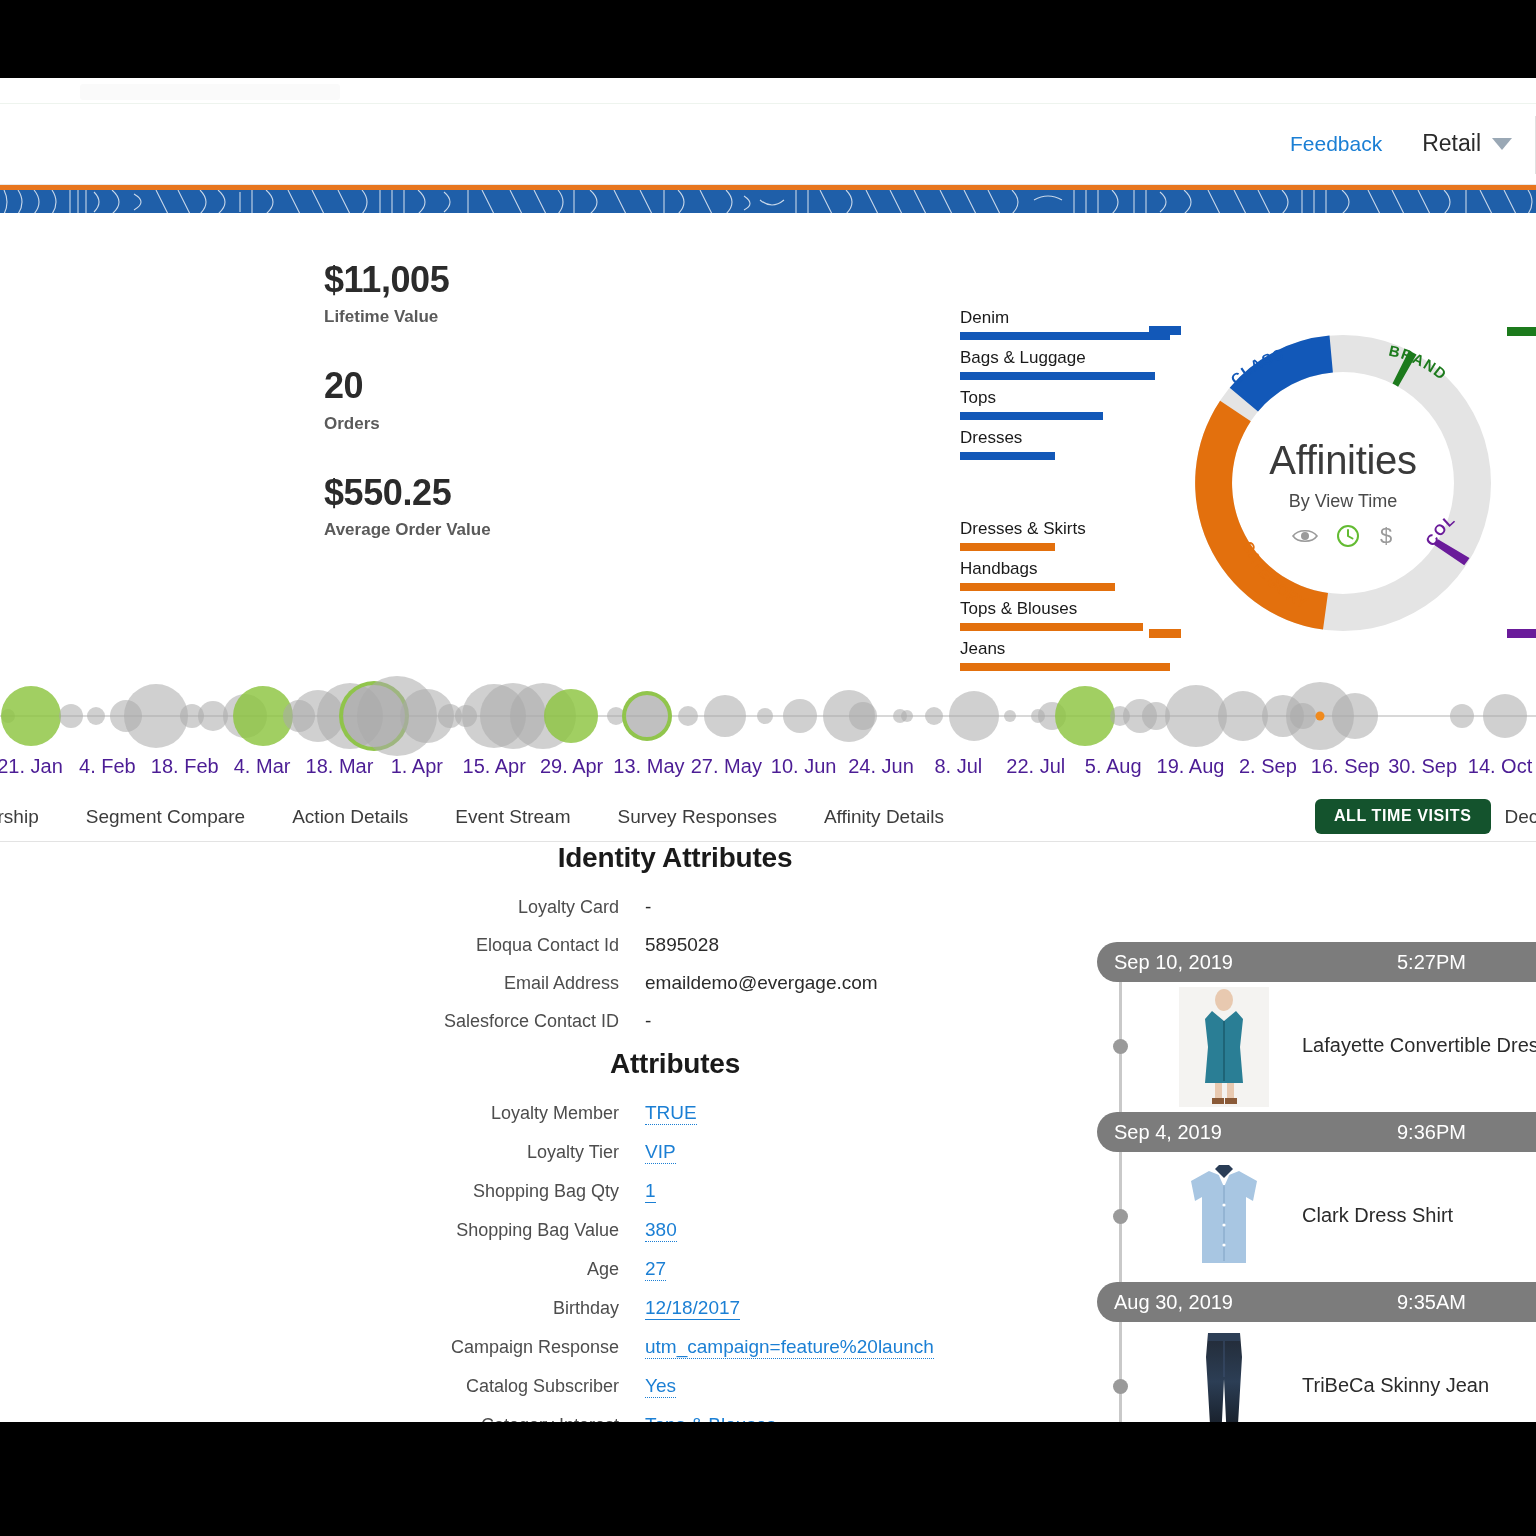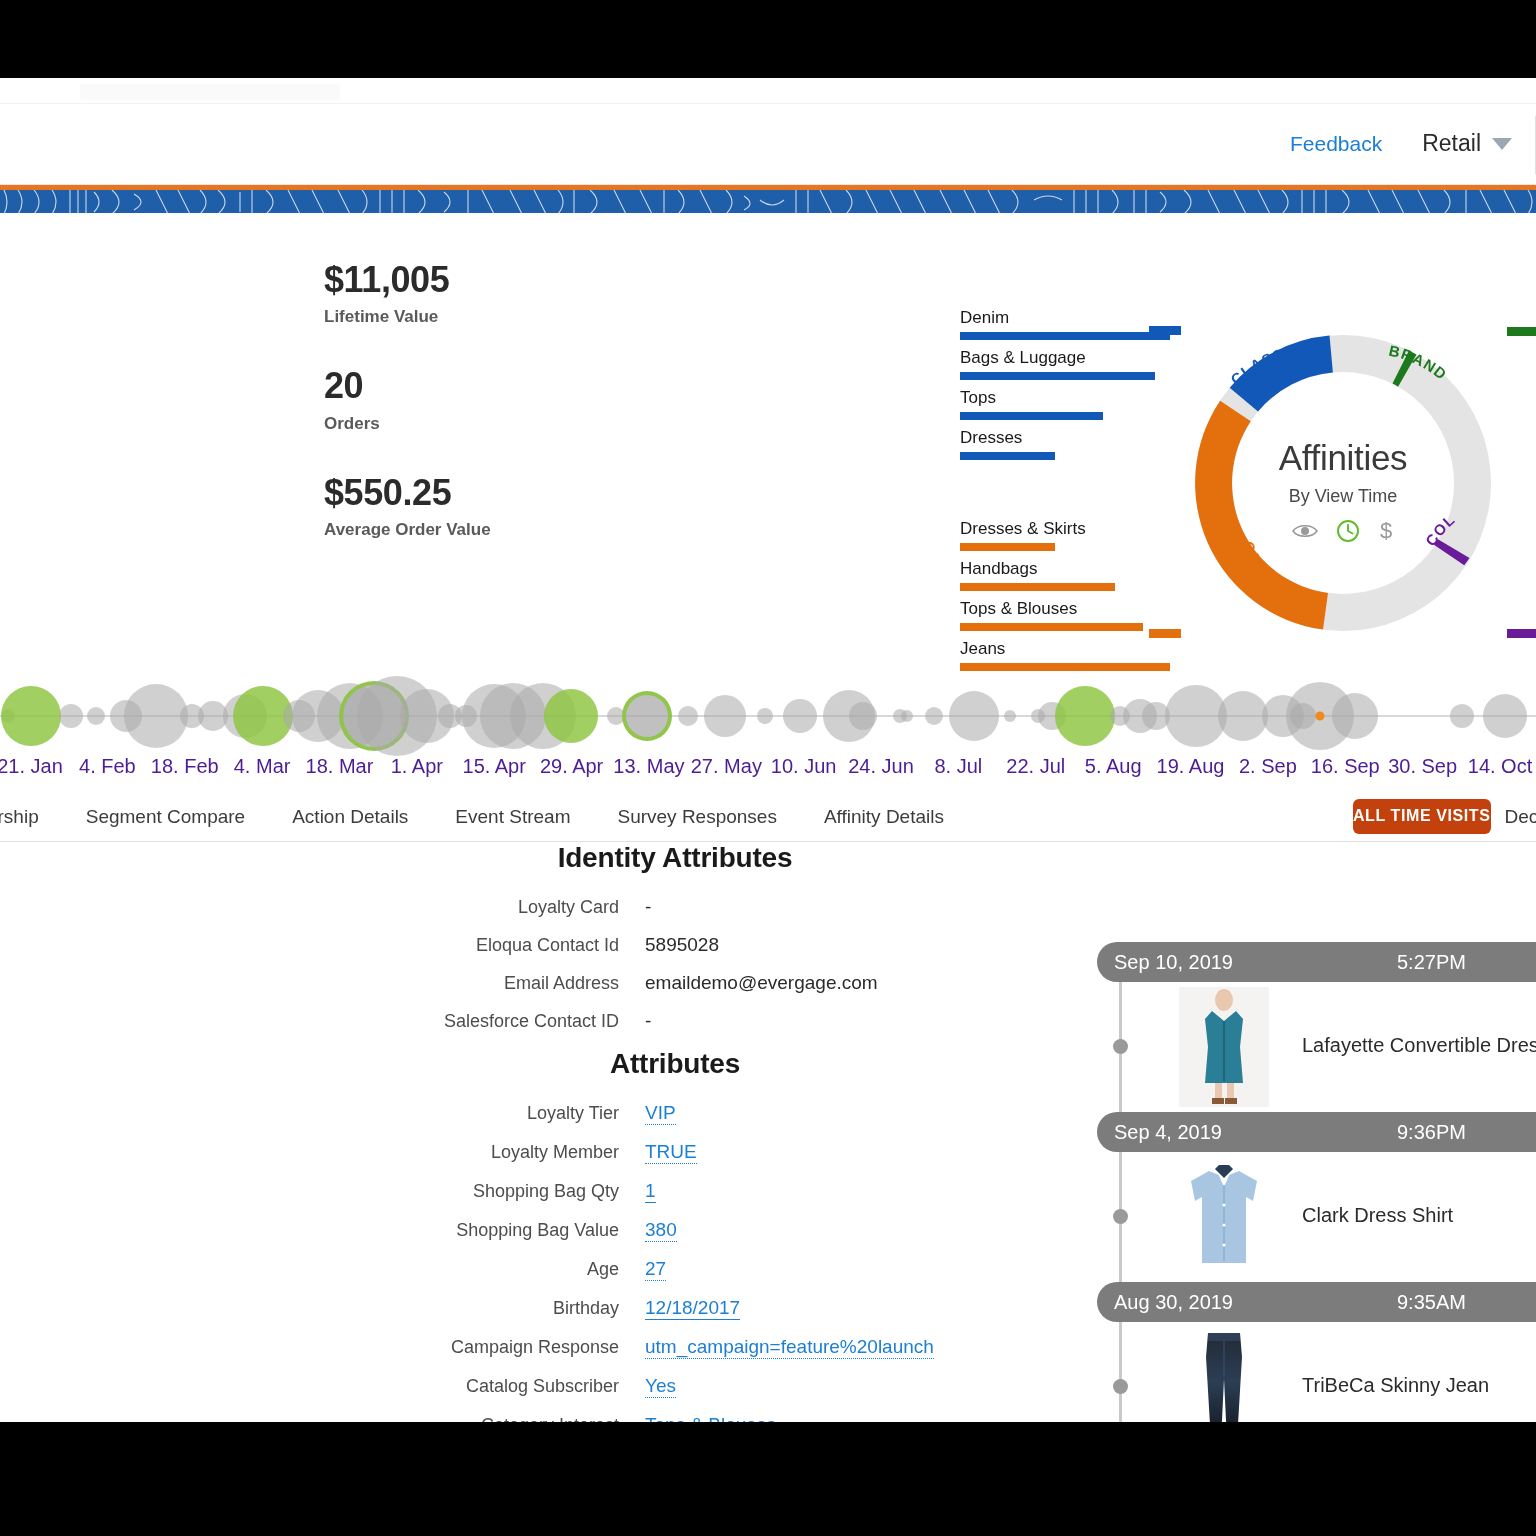--- a/index.html
+++ b/index.html
@@ -76,21 +76,21 @@
   .bar-track { height: 8px; width: 210px; }
   .bar-fill { height: 8px; display: block; }
   .bar-fill.blue { background: #1258b8; }
   .bar-fill.orange { background: #e3700d; }
 
   
   .donut-wrap { position: absolute; left: 1163px; top: 95px; width: 360px; height: 350px; }
   .donut-center {
     position: absolute; left: 0; right: 0; top: 130px; text-align: center;
   }
-  .donut-title { font-size: 35px; color: #3a3a3a; letter-spacing: -0.3px; }
+  .donut-title { font-size: 40px; color: #3a3a3a; letter-spacing: -0.3px; }
   .donut-sub { font-size: 18px; color: #4a4a4a; margin-top: 8px; }
   .donut-icons { margin-top: 12px; display: flex; justify-content: center; gap: 18px; align-items: center; }
 
   
   .legend-stub { position: absolute; height: 9px; width: 30px; right: 0; }
   .legend-stub.green  { background: #1c7a1c; top: 19px; }
   .legend-stub.purple { background: #6a1b9a; top: 321px; }
 
   .legend-left-blue { position: absolute; left: -14px; top: 18px; width: 32px; height: 9px; background: #1258b8; }
   .legend-left-orange { position: absolute; left: -14px; top: 321px; width: 32px; height: 9px; background: #e3700d; }
@@ -106,22 +106,22 @@
 
   
   .tabbar {
     position: absolute; left: 0; top: 700px; width: 1536px; height: 64px;
     background: #fff; border-bottom: 1px solid #e3e3e3;
   }
   .tabs { position: absolute; left: -50px; top: 28px; display: flex; gap: 47px; }
   .tab { font-size: 19px; color: #3c3c3c; white-space: nowrap; }
   .tab-right { position: absolute; right: -34px; top: 21px; display: flex; align-items: center; gap: 14px; }
   .pill {
-    background: #c2410c; color: #fff; font-size: 16px; font-weight: bold;
-    letter-spacing: 0.6px; border-radius: 6px; padding: 8px 0 9px; white-space: nowrap;
+    background: #14532d; color: #fff; font-size: 16px; font-weight: bold;
+    letter-spacing: 0.6px; border-radius: 6px; padding: 8px 19px 9px; white-space: nowrap;
   }
   .pill-date { font-size: 19px; color: #3a3a3a; white-space: nowrap; }
 
   
   .lower { position: absolute; left: 0; top: 764px; width: 1536px; height: 580px; background: #fff; }
 
   
   .profile-col { position: absolute; left: -176px; top: 70px; width: 400px; }
   .pf-row { display: flex; font-size: 19px; margin-bottom: 13px; }
   .pf-gap { height: 28px; }
@@ -478,26 +478,26 @@
           <div class="attr-val">emaildemo@evergage.com</div>
         </div>
         <div class="attr-row">
           <div class="attr-key">Salesforce Contact ID</div>
           <div class="attr-val">-</div>
         </div>
 
         <h2 class="attr-heading second">Attributes</h2>
 
         <div class="attr-row">
+          <div class="attr-key">Loyalty Member</div>
+          <div class="attr-val link">TRUE</div>
+        </div>
+        <div class="attr-row">
           <div class="attr-key">Loyalty Tier</div>
           <div class="attr-val link">VIP</div>
-        </div>
-        <div class="attr-row">
-          <div class="attr-key">Loyalty Member</div>
-          <div class="attr-val link">TRUE</div>
         </div>
         <div class="attr-row">
           <div class="attr-key">Shopping Bag Qty</div>
           <div class="attr-val link solid">1</div>
         </div>
         <div class="attr-row">
           <div class="attr-key">Shopping Bag Value</div>
           <div class="attr-val link">380</div>
         </div>
         <div class="attr-row">

